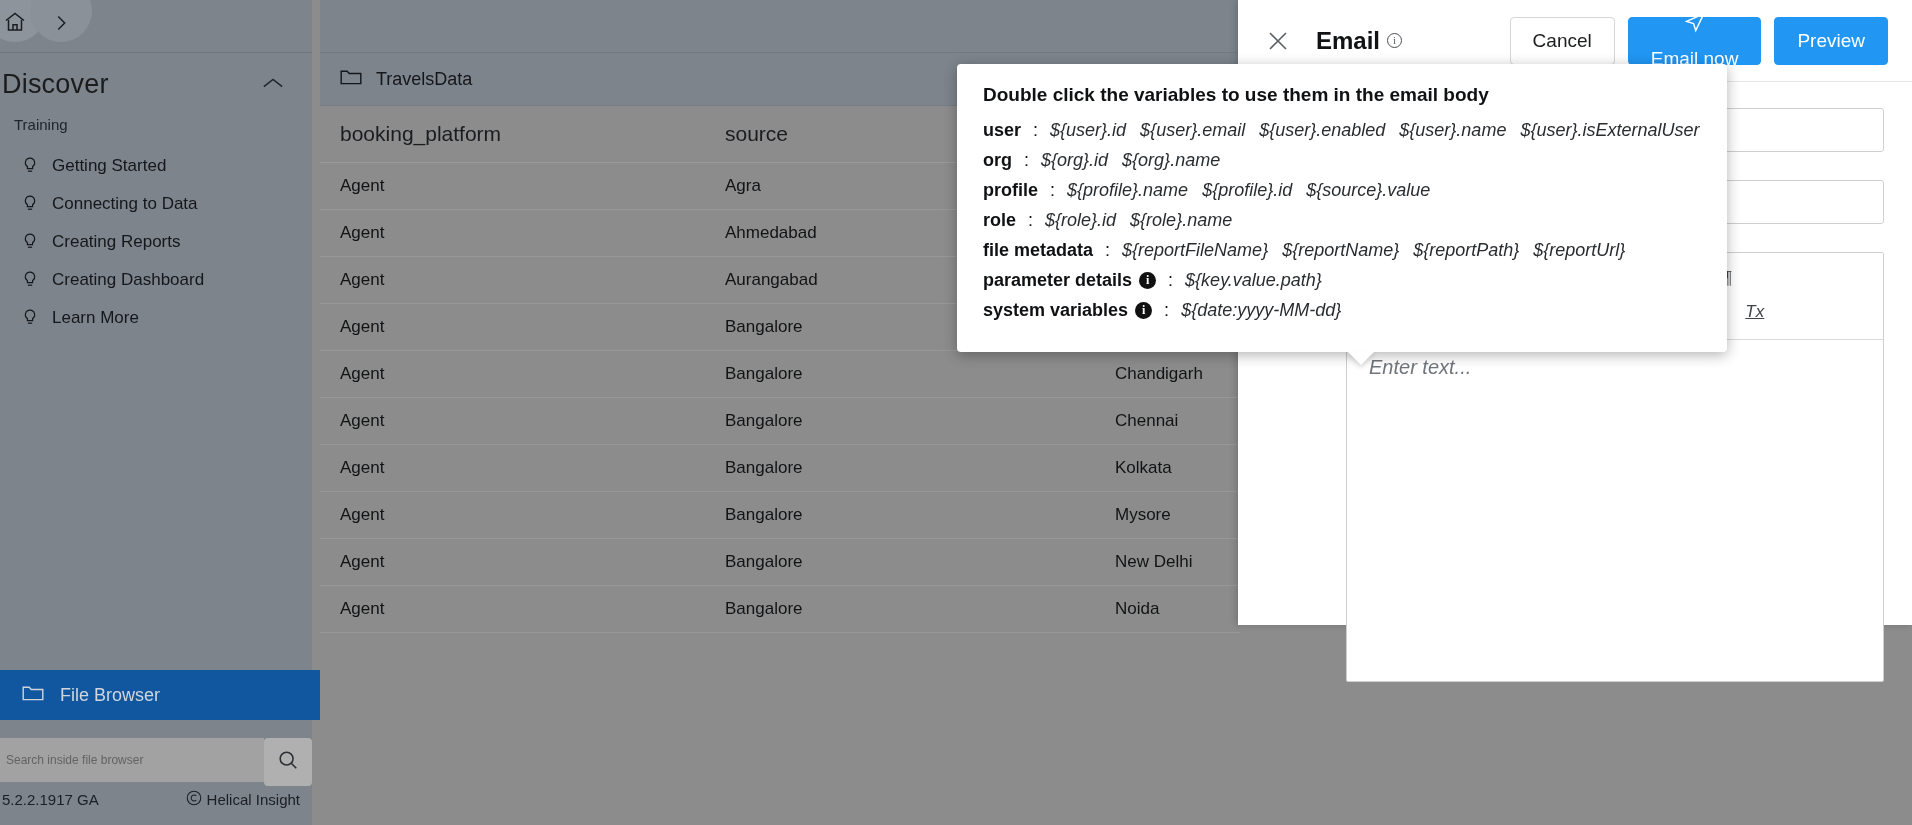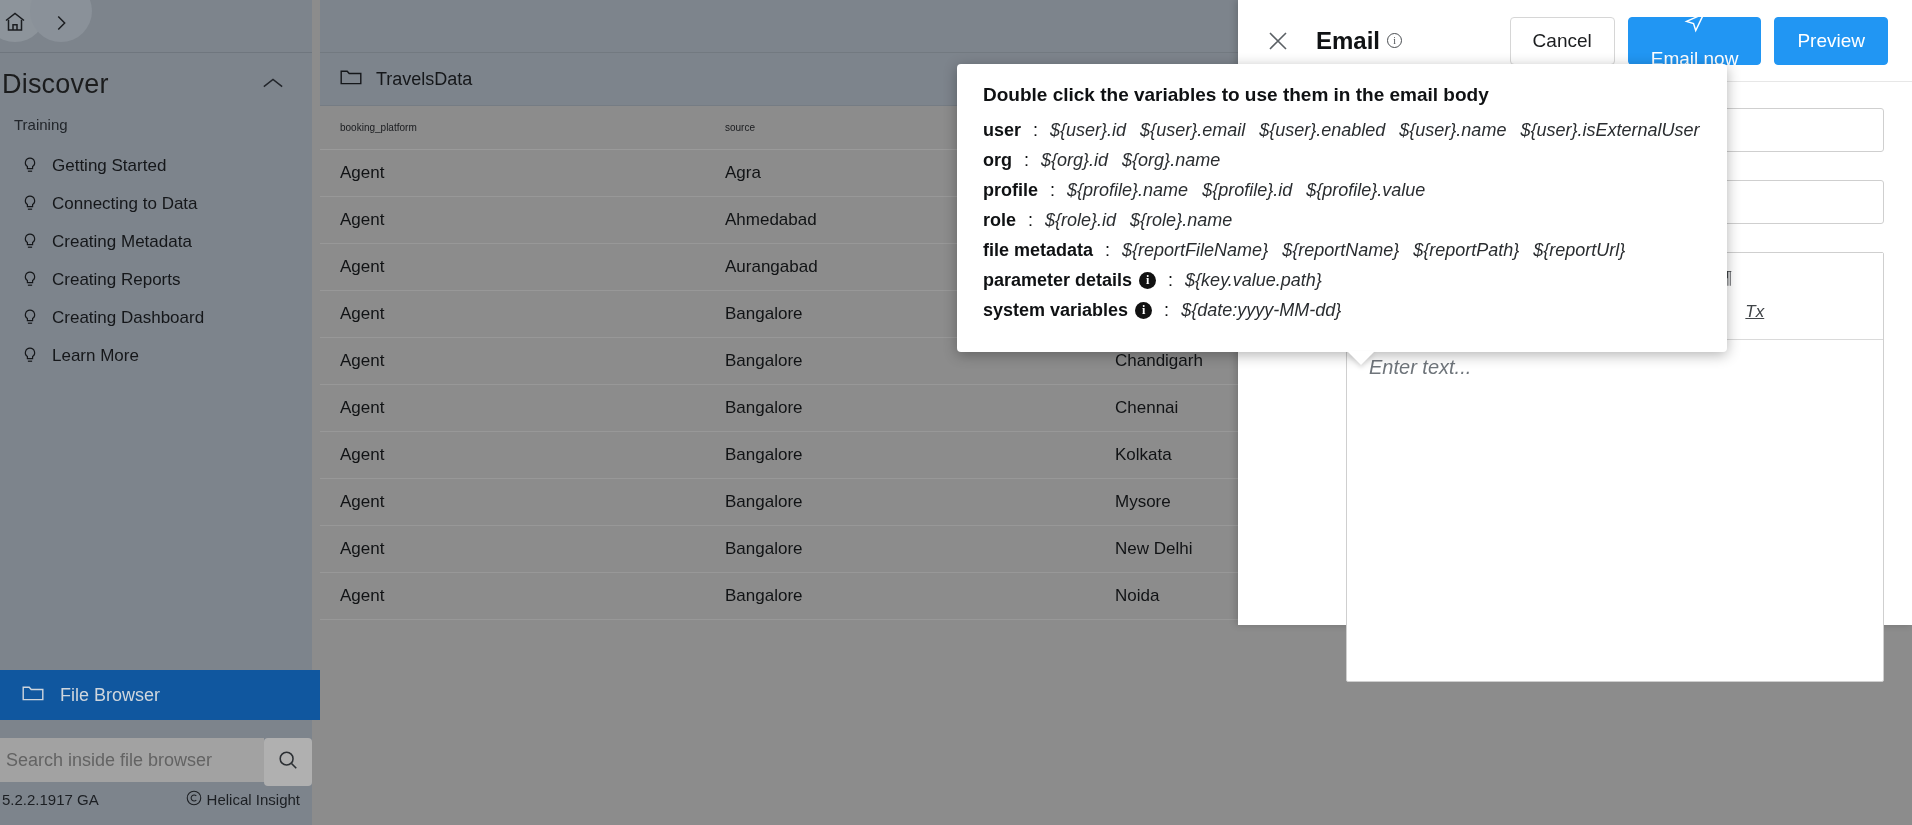--- a/index.html
+++ b/index.html
@@ -54,21 +54,21 @@
     background: #10579f; color: #cfd6dd;
     display: flex; align-items: center; gap: 16px; padding-left: 22px;
     font-size: 18px; cursor: pointer;
   }
   .sb-search {
     position: absolute; left: 0; top: 738px; width: 312px; height: 44px;
     display: flex;
   }
   .sb-search input {
     flex: 1; border: none; outline: none; background: #a2a2a2;
-    font-size: 18px; color: #5d5d5d; padding-left: 6px;
+    font-size: 12px; color: #5d5d5d; padding-left: 6px;
     font-family: "Liberation Sans", sans-serif;
   }
   .sb-search input::placeholder { color:#636363; }
   .sb-search .btn {
     width: 48px; background: #b0b0b0; display:flex; align-items:center; justify-content:center;
     cursor: pointer;
   }
   .sb-footer {
     position: absolute; left: 0; top: 790px; width: 312px;
     display: flex; justify-content: space-between; align-items: center;
@@ -82,21 +82,21 @@
     background: #8c8c8c;
   }
   .content-topstrip { height: 53px; background: #7d848c; border-bottom: 1px solid #727980; }
   .folder-row {
     height: 53px; background: #7d848c; display: flex; align-items: center;
     gap: 14px; padding-left: 20px; font-size: 18px; color: #15171a;
     border-bottom: 1px solid #757c84;
   }
   table.grid { width: 100%; border-collapse: collapse; }
   table.grid th {
-    text-align: left; font-weight: 400; font-size: 10px; color: #1a1c1f;
+    text-align: left; font-weight: 400; font-size: 21px; color: #1a1c1f;
     padding: 16px 0 16px 20px; background: #8c8c8c;
     border-bottom: 1px solid #9a9a9a;
   }
   table.grid td {
     font-size: 17px; color: #111315; padding: 13px 0 13px 20px;
     border-bottom: 1px solid #989898; background: #8c8c8c;
   }
   table.grid col.c1 { width: 385px; }
   table.grid col.c2 { width: 390px; }
 
@@ -256,29 +256,20 @@
         <span>Getting Started</span>
       </div>
       <div class="sb-item">
         <span class="bulb">
           <svg width="14" height="19" viewBox="0 0 14 19" fill="none" stroke="#15171a" stroke-width="1.2">
             <path d="M7 1.2a4.6 4.6 0 0 0-2.6 8.4v2.1h5.2V9.6A4.6 4.6 0 0 0 7 1.2z"></path>
               <path d="M4.9 14.2h4.2"></path>
           </svg>
         </span>
         <span>Connecting to Data</span>
-      </div>
-      <div class="sb-item">
-        <span class="bulb">
-          <svg width="14" height="19" viewBox="0 0 14 19" fill="none" stroke="#15171a" stroke-width="1.2">
-            <path d="M7 1.2a4.6 4.6 0 0 0-2.6 8.4v2.1h5.2V9.6A4.6 4.6 0 0 0 7 1.2z"></path>
-              <path d="M4.9 14.2h4.2"></path>
-          </svg>
-        </span>
-        <span>Creating Metadata</span>
       </div>
       <div class="sb-item">
         <span class="bulb">
           <svg width="14" height="19" viewBox="0 0 14 19" fill="none" stroke="#15171a" stroke-width="1.2">
             <path d="M7 1.2a4.6 4.6 0 0 0-2.6 8.4v2.1h5.2V9.6A4.6 4.6 0 0 0 7 1.2z"></path>
               <path d="M4.9 14.2h4.2"></path>
           </svg>
         </span>
         <span>Creating Reports</span>
       </div>
@@ -578,21 +569,21 @@
       <span class="colon">:</span>
       <span class="v">
         <span>${org}.id</span><span>${org}.name</span>
       </span>
     </div>
 
     <div class="vline">
       <span class="k">profile</span>
       <span class="colon">:</span>
       <span class="v">
-        <span>${profile}.name</span><span>${profile}.id</span><span>${profile}.value</span>
+        <span>${profile}.name</span><span>${profile}.id</span><span>${source}.value</span>
       </span>
     </div>
 
     <div class="vline">
       <span class="k">role</span>
       <span class="colon">:</span>
       <span class="v">
         <span>${role}.id</span><span>${role}.name</span>
       </span>
     </div>

